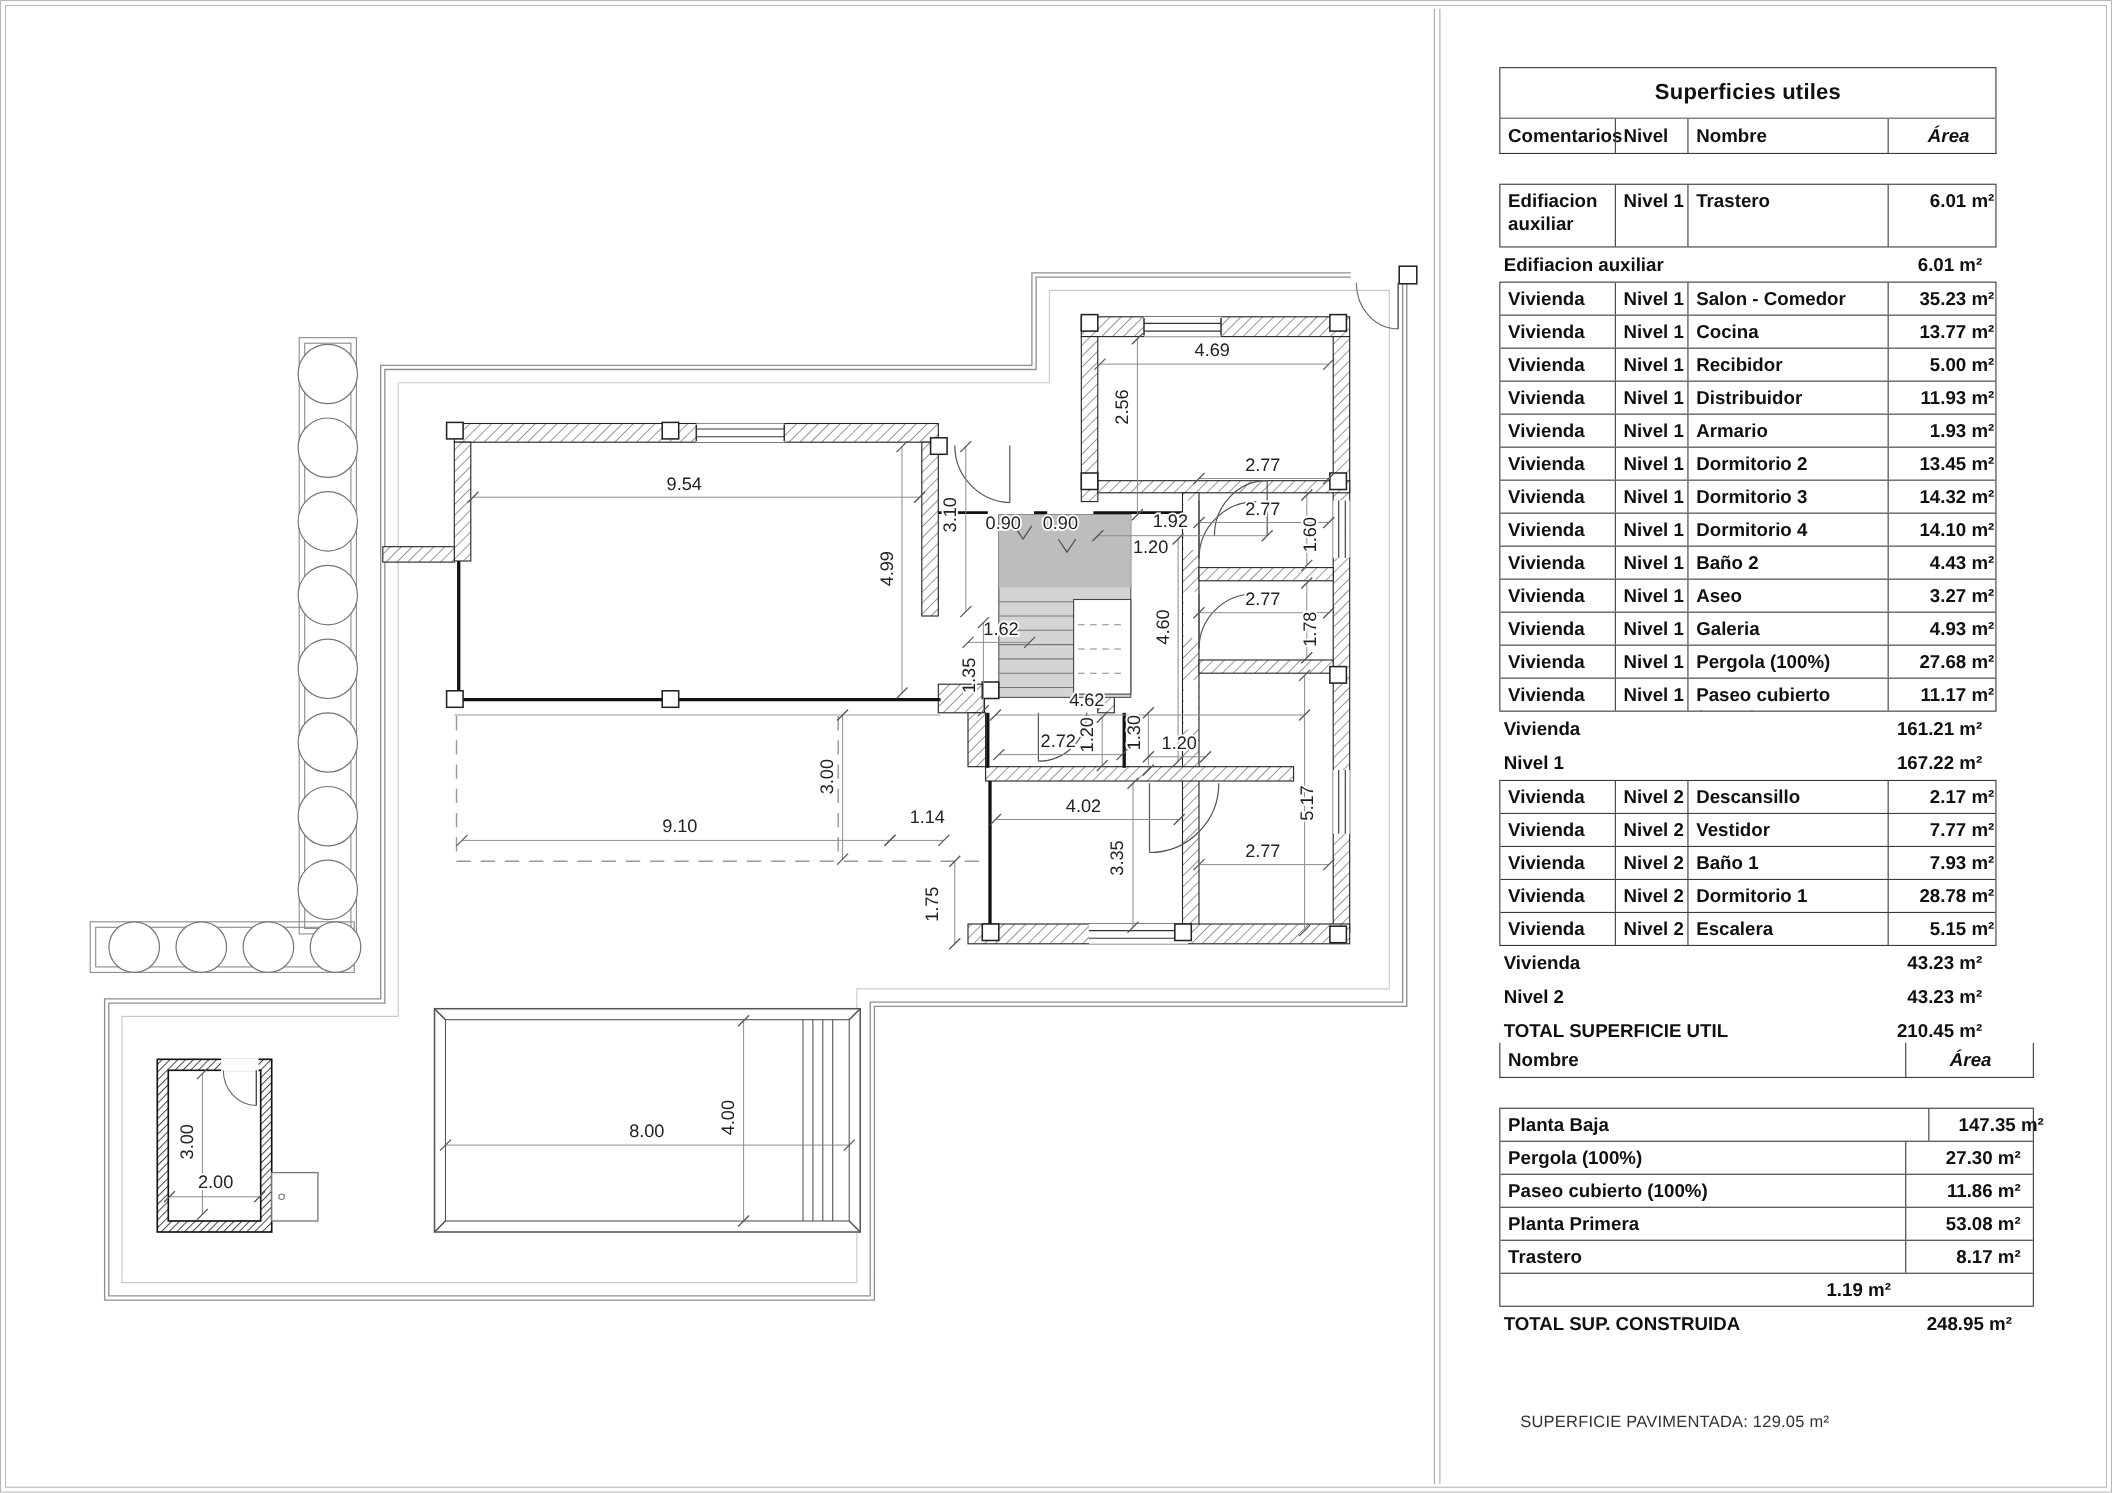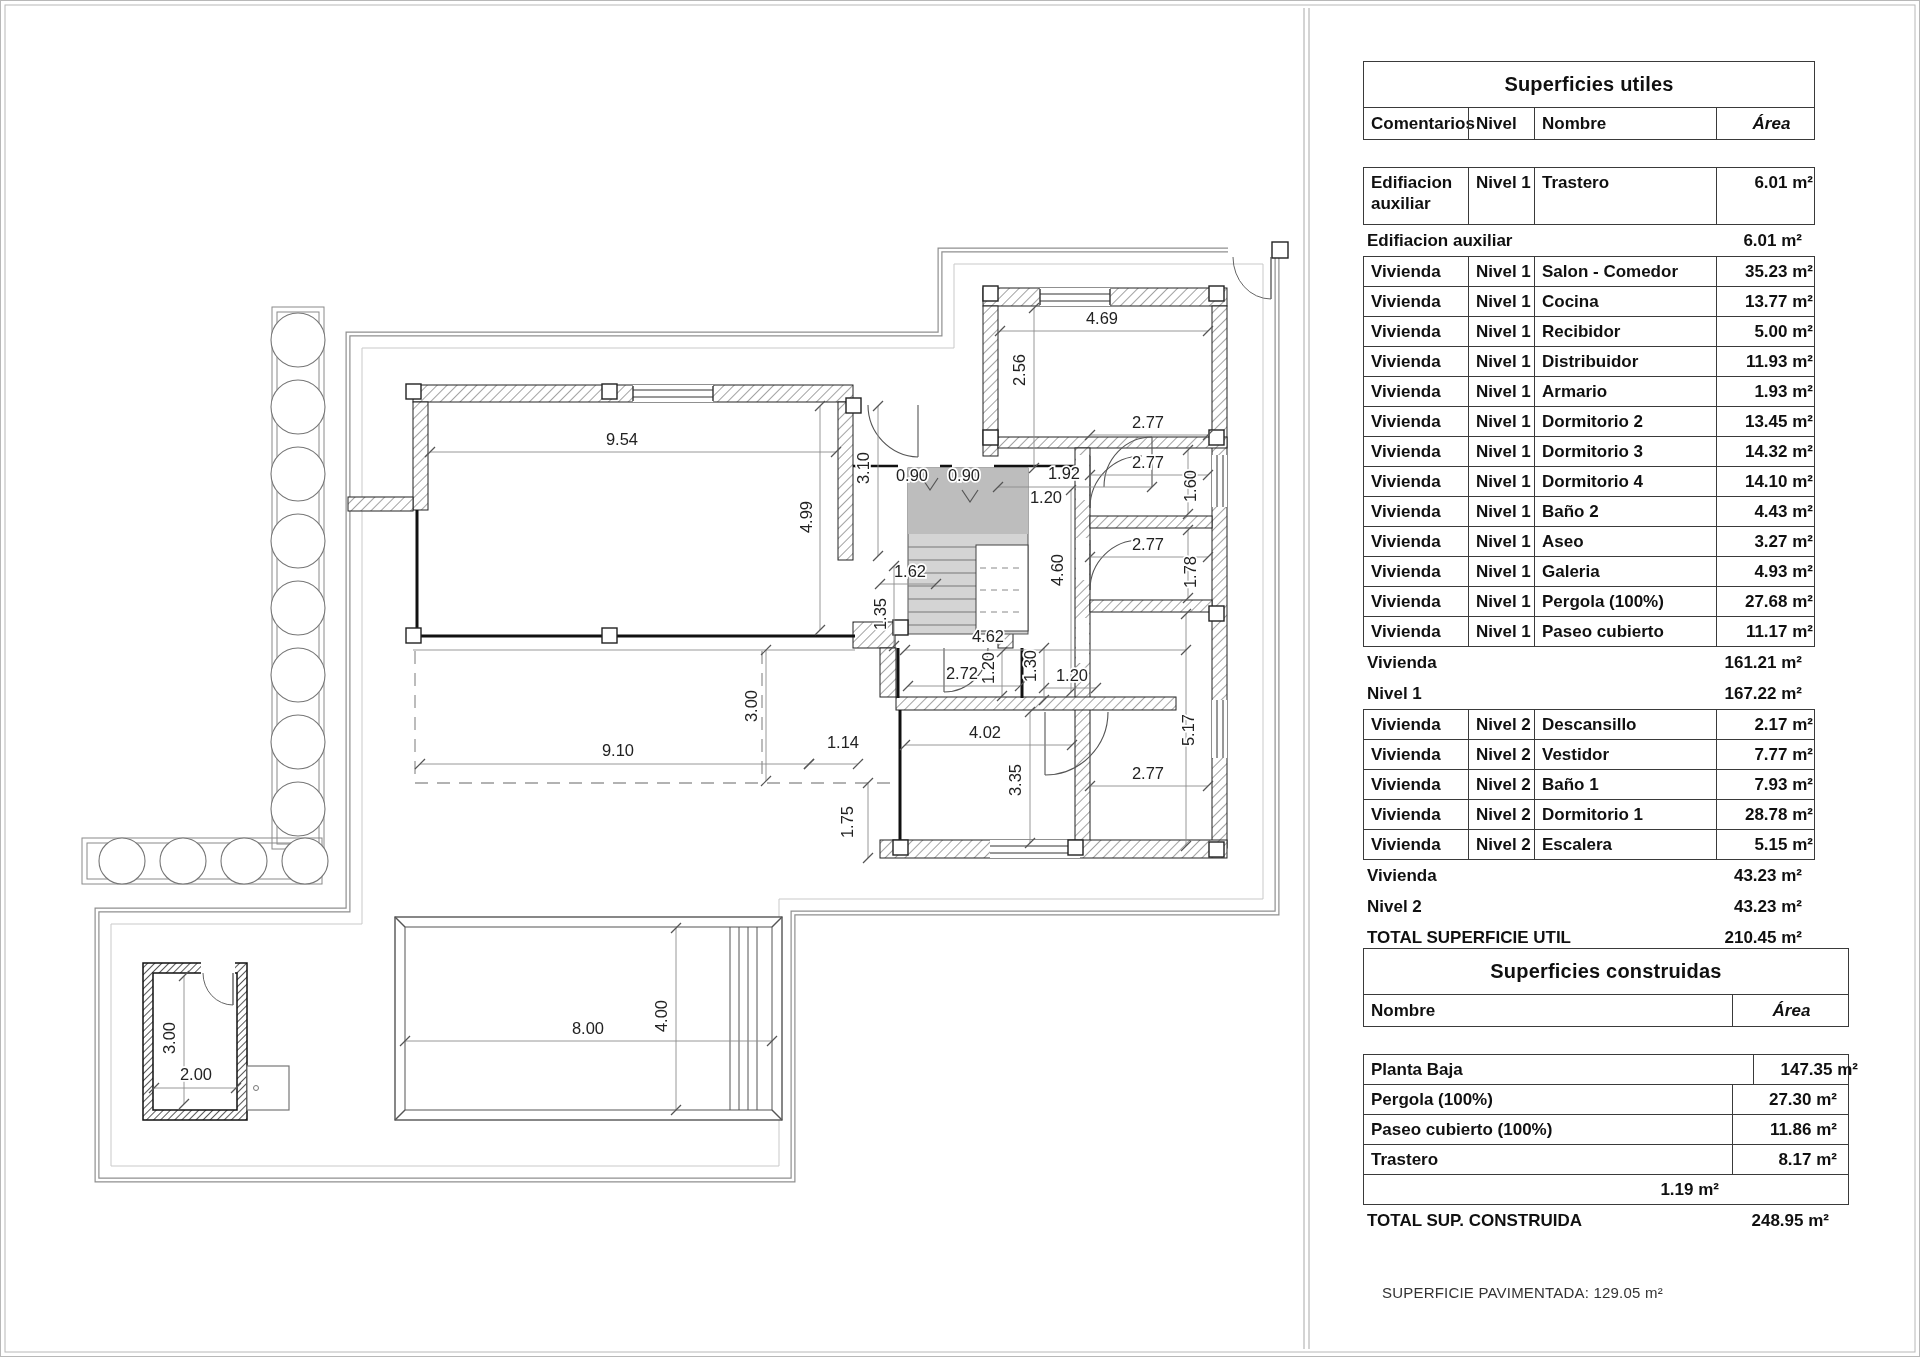--- a/index.html
+++ b/index.html
@@ -542,41 +542,44 @@
           <span class="num" style="width: 110px; padding-right: 13px;">43.23 m²</span>
         </div>
         <div class="row sum">
           <span class="label">TOTAL SUPERFICIE UTIL</span>
           <span class="num" style="width: 110px; padding-right: 13px;">210.45 m²</span>
         </div>
       </div>
   </div>
 
   <div class="tbl" id="tbl-construidas" style="left:1363px;top:948px;width:486px;">
-    <div class="tbl-title">Superficies construidas</div>
     <div class="tbl-head" id="construidas-head" style="grid-template-columns:368px 118px;">
         <div class="cell">Nombre</div>
         <div class="cell center">Área</div>
       </div>
     <div id="construidas-body">
         <div class="spacer"></div>
         <div class="box-group">
           <div class="row box" style="grid-template-columns: 368px 118px; gap: 21px;">
             <div class="cell">Planta Baja</div>
             <div class="cell num">147.35 m²</div>
           </div>
           <div class="row box" style="grid-template-columns: 368px 118px;">
             <div class="cell">Pergola (100%)</div>
             <div class="cell num">27.30 m²</div>
           </div>
           <div class="row box" style="grid-template-columns: 368px 118px;">
             <div class="cell">Paseo cubierto (100%)</div>
             <div class="cell num">11.86 m²</div>
           </div>
           <div class="row box" style="grid-template-columns: 368px 118px;">
+            <div class="cell">Planta Primera</div>
+            <div class="cell num">53.08 m²</div>
+          </div>
+          <div class="row box" style="grid-template-columns: 368px 118px;">
             <div class="cell">Trastero</div>
             <div class="cell num">8.17 m²</div>
           </div>
           <div class="row box" style="grid-template-columns: 368px 118px;">
             <div class="cell num">1.19 m²</div>
           </div>
         </div>
         <div class="row sum">
           <span class="label">TOTAL SUP. CONSTRUIDA</span>
           <span class="num" style="width: 118px; padding-right: 20px;">248.95 m²</span>

